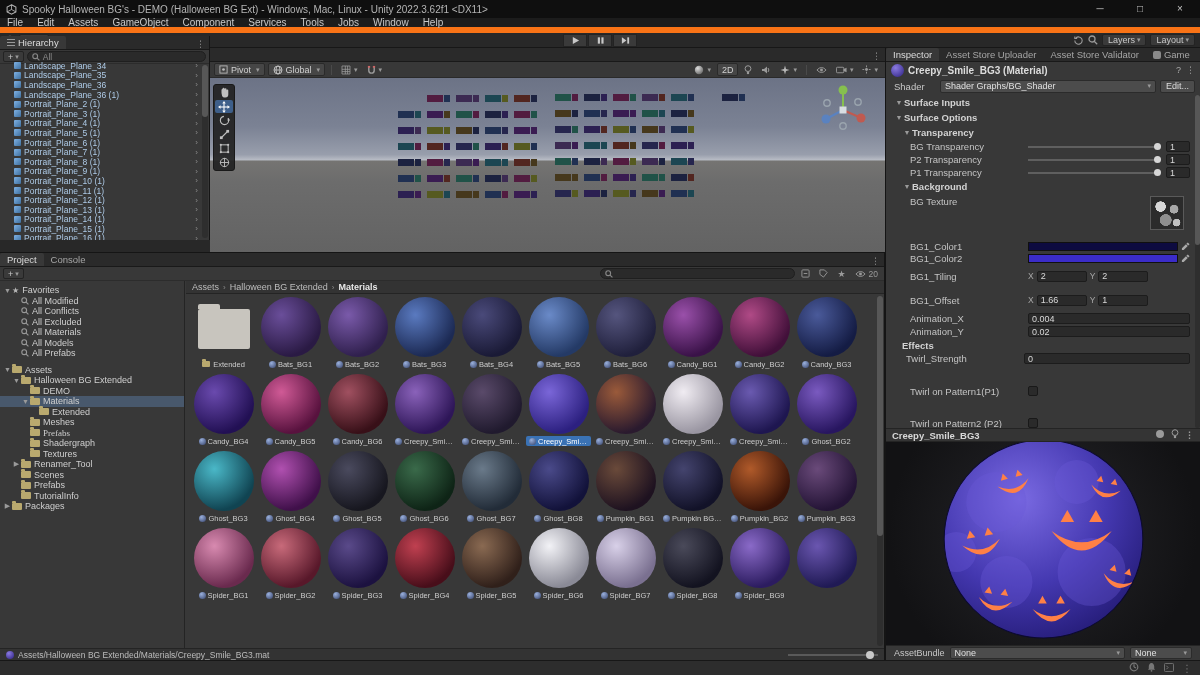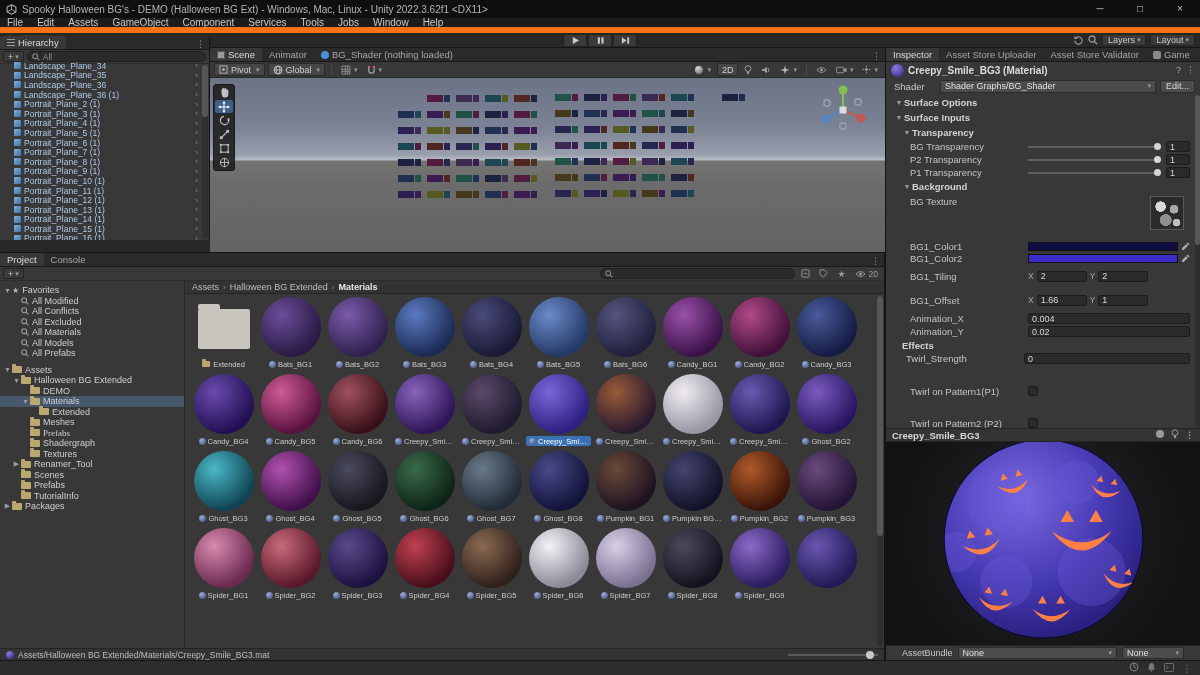--- a/index.html
+++ b/index.html
@@ -132,21 +132,21 @@
   .cbox{width:10px;height:10px;background:#2a2a2a;border:1px solid #191919;border-radius:2px;flex:none;}
   .tex-thumb{width:34px;height:34px;border:1px solid #5a5a5a;margin-left:auto;margin-right:6px;
     background:radial-gradient(circle at 30% 30%,#d8d8d8 0 16%,transparent 17%),
                radial-gradient(circle at 72% 38%,#a8a8a8 0 14%,transparent 15%),
                radial-gradient(circle at 46% 72%,#8f8f8f 0 20%,transparent 21%),
                radial-gradient(circle at 80% 80%,#c0c0c0 0 10%,transparent 11%),#2b2b2b;}
   #insp-scroll{right:0;top:47px;height:333px;}
   #preview-header{position:absolute;top:380px;left:0;right:0;height:14px;background:#343434;border-top:1px solid #242424;border-bottom:1px solid #242424;display:flex;align-items:center;gap:4px;padding:0 6px;font-size:9.5px;font-weight:bold;color:#d8d8d8;}
   #preview-header .picons{margin-left:auto;display:flex;gap:6px;align-items:center;}
   #preview-area{position:absolute;top:394px;left:0;right:0;height:203px;background:radial-gradient(circle at 50% 45%,#26262a 0%,#121214 80%);}
-  #assetbundle-bar{position:absolute;top:597px;left:0;right:0;height:15px;background:#383838;border-top:1px solid #242424;display:flex;align-items:center;gap:5px;padding:0 16px;font-size:9px;}
+  #assetbundle-bar{position:absolute;top:597px;left:0;right:0;height:15px;background:#383838;border-top:1px solid #242424;display:flex;align-items:center;gap:5px;padding:0 8px;font-size:9px;}
   #assetbundle-bar .dropdown{height:12px;}
   #ab-dd1{flex:1;} #ab-dd2{width:62px;flex:none;}
 
   
   #statusbar{position:absolute;left:0;top:660px;width:1200px;height:15px;background:#2d2d2d;border-top:1px solid #171717;display:flex;align-items:center;}
   .sb-icons{margin-left:auto;display:flex;align-items:center;gap:8px;padding-right:8px;opacity:.8;}
 </style>
 </head>
 <body>
 
@@ -360,33 +360,20 @@
           <span class="hchev">›</span>
         </div>
       </div>
     <div class="vscroll" style="right:1px;top:29px;bottom:2px;">
         <div class="vthumb" style="top:0;height:52px;"></div>
       </div>
   </div>
 
   <div id="scene">
     <div class="tabstrip">
-      <span class="tabs-holder" id="scene-tabs">
-          <span class="tab active">
-            <span class="tabico ic-grid"></span>
-            <span>Scene</span>
-          </span>
-          <span class="tab">
-            <span>Animator</span>
-          </span>
-          <span class="tab">
-            <span class="tabico ic-dot"></span>
-            <span>BG_Shader (nothing loaded)</span>
-          </span>
-        </span>
       <span class="kebab">⋮</span>
     </div>
     <div class="scene-toolbar">
       <span class="stb-btn">
         <svg width="9" height="9" viewBox="0 0 10 10">
             <rect x="1" y="1" width="8" height="8" fill="none" stroke="#bbb"></rect>
             <circle cx="5" cy="5" r="1.5" fill="#bbb"></circle>
           </svg>
         <span>Pivot</span>
           <span class="caret">▾</span>
@@ -1343,25 +1330,25 @@
       <span style="width:42px;">Shader</span>
       <span class="dropdown">
         <span class="dv">Shader Graphs/BG_Shader</span>
           <span class="caret">▾</span>
       </span>
       <span class="edit-btn">Edit...</span>
     </div>
     <div id="inspector-fields">
         <div class="irow t-foldout" style="padding-left: 8px;">
           <span class="farrow">▼</span>
-          <span>Surface Options</span>
+          <span>Surface Inputs</span>
         </div>
         <div class="irow t-foldout" style="padding-left: 8px;">
           <span class="farrow">▼</span>
-          <span>Surface Inputs</span>
+          <span>Surface Options</span>
         </div>
         <div class="irow t-foldout" style="padding-left: 16px;">
           <span class="farrow">▼</span>
           <span>Transparency</span>
         </div>
         <div class="irow t-slider" style="padding-left: 24px;">
           <span class="ilabel">BG Transparency</span>
           <div class="ictrl">
             <div class="slider-track">
               <span class="knob"></span>

